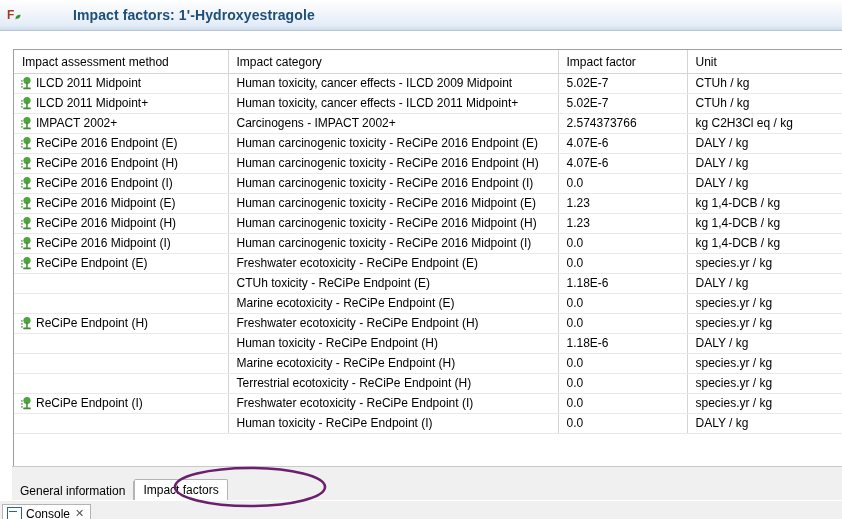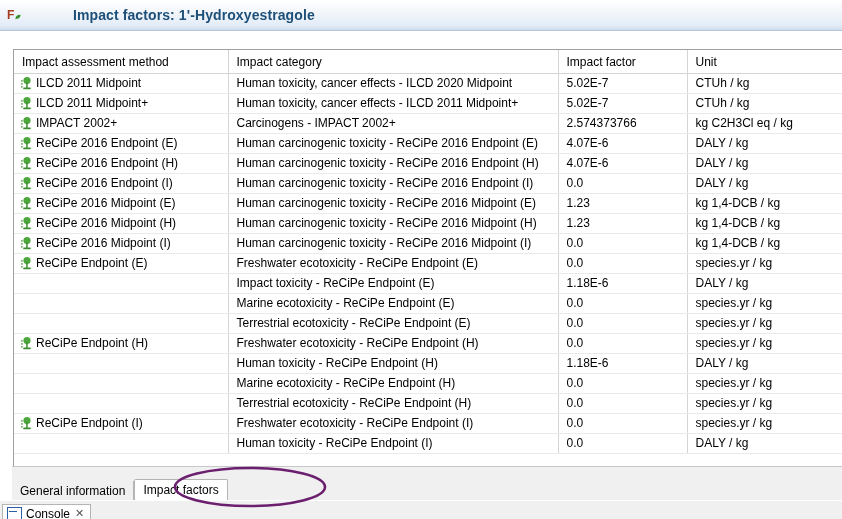--- a/index.html
+++ b/index.html
@@ -251,21 +251,21 @@
       <tbody id="tbody">
           <tr>
             <td class="method-cell"><span class="plant-icon"><svg width="14" height="14" viewBox="0 0 14 14" aria-hidden="true">
                   <circle cx="8" cy="4.5" r="3.6" fill="#4ca63c"></circle>
                   <rect x="7.2" y="6.5" width="1.5" height="6" fill="#3c8c30"></rect>
                   <rect x="4.2" y="11.6" width="7.6" height="1.6" rx="0.6" fill="#3c8c30"></rect>
                   <rect x="2.2" y="4.2" width="1.4" height="1.4" fill="#3c8c30"></rect>
                   <rect x="2.2" y="7.2" width="1.4" height="1.4" fill="#3c8c30"></rect>
                   <rect x="2.2" y="10.2" width="1.4" height="1.4" fill="#3c8c30"></rect>
                 </svg></span><span class="method-label">ILCD 2011 Midpoint</span></td>
-            <td>Human toxicity, cancer effects - ILCD 2020 Midpoint</td>
+            <td>Human toxicity, cancer effects - ILCD 2009 Midpoint</td>
             <td>5.02E-7</td>
             <td>CTUh / kg</td>
           </tr>
           <tr>
             <td class="method-cell"><span class="plant-icon"><svg width="14" height="14" viewBox="0 0 14 14" aria-hidden="true">
                   <circle cx="8" cy="4.5" r="3.6" fill="#4ca63c"></circle>
                   <rect x="7.2" y="6.5" width="1.5" height="6" fill="#3c8c30"></rect>
                   <rect x="4.2" y="11.6" width="7.6" height="1.6" rx="0.6" fill="#3c8c30"></rect>
                   <rect x="2.2" y="4.2" width="1.4" height="1.4" fill="#3c8c30"></rect>
                   <rect x="2.2" y="7.2" width="1.4" height="1.4" fill="#3c8c30"></rect>
@@ -374,33 +374,27 @@
                   <rect x="2.2" y="4.2" width="1.4" height="1.4" fill="#3c8c30"></rect>
                   <rect x="2.2" y="7.2" width="1.4" height="1.4" fill="#3c8c30"></rect>
                   <rect x="2.2" y="10.2" width="1.4" height="1.4" fill="#3c8c30"></rect>
                 </svg></span><span class="method-label">ReCiPe Endpoint (E)</span></td>
             <td>Freshwater ecotoxicity - ReCiPe Endpoint (E)</td>
             <td>0.0</td>
             <td>species.yr / kg</td>
           </tr>
           <tr>
             <td class="method-cell"></td>
-            <td>Impact toxicity - ReCiPe Endpoint (E)</td>
+            <td>CTUh toxicity - ReCiPe Endpoint (E)</td>
             <td>1.18E-6</td>
             <td>DALY / kg</td>
           </tr>
           <tr>
             <td class="method-cell"></td>
             <td>Marine ecotoxicity - ReCiPe Endpoint (E)</td>
-            <td>0.0</td>
-            <td>species.yr / kg</td>
-          </tr>
-          <tr>
-            <td class="method-cell"></td>
-            <td>Terrestrial ecotoxicity - ReCiPe Endpoint (E)</td>
             <td>0.0</td>
             <td>species.yr / kg</td>
           </tr>
           <tr>
             <td class="method-cell"><span class="plant-icon"><svg width="14" height="14" viewBox="0 0 14 14" aria-hidden="true">
                   <circle cx="8" cy="4.5" r="3.6" fill="#4ca63c"></circle>
                   <rect x="7.2" y="6.5" width="1.5" height="6" fill="#3c8c30"></rect>
                   <rect x="4.2" y="11.6" width="7.6" height="1.6" rx="0.6" fill="#3c8c30"></rect>
                   <rect x="2.2" y="4.2" width="1.4" height="1.4" fill="#3c8c30"></rect>
                   <rect x="2.2" y="7.2" width="1.4" height="1.4" fill="#3c8c30"></rect>

